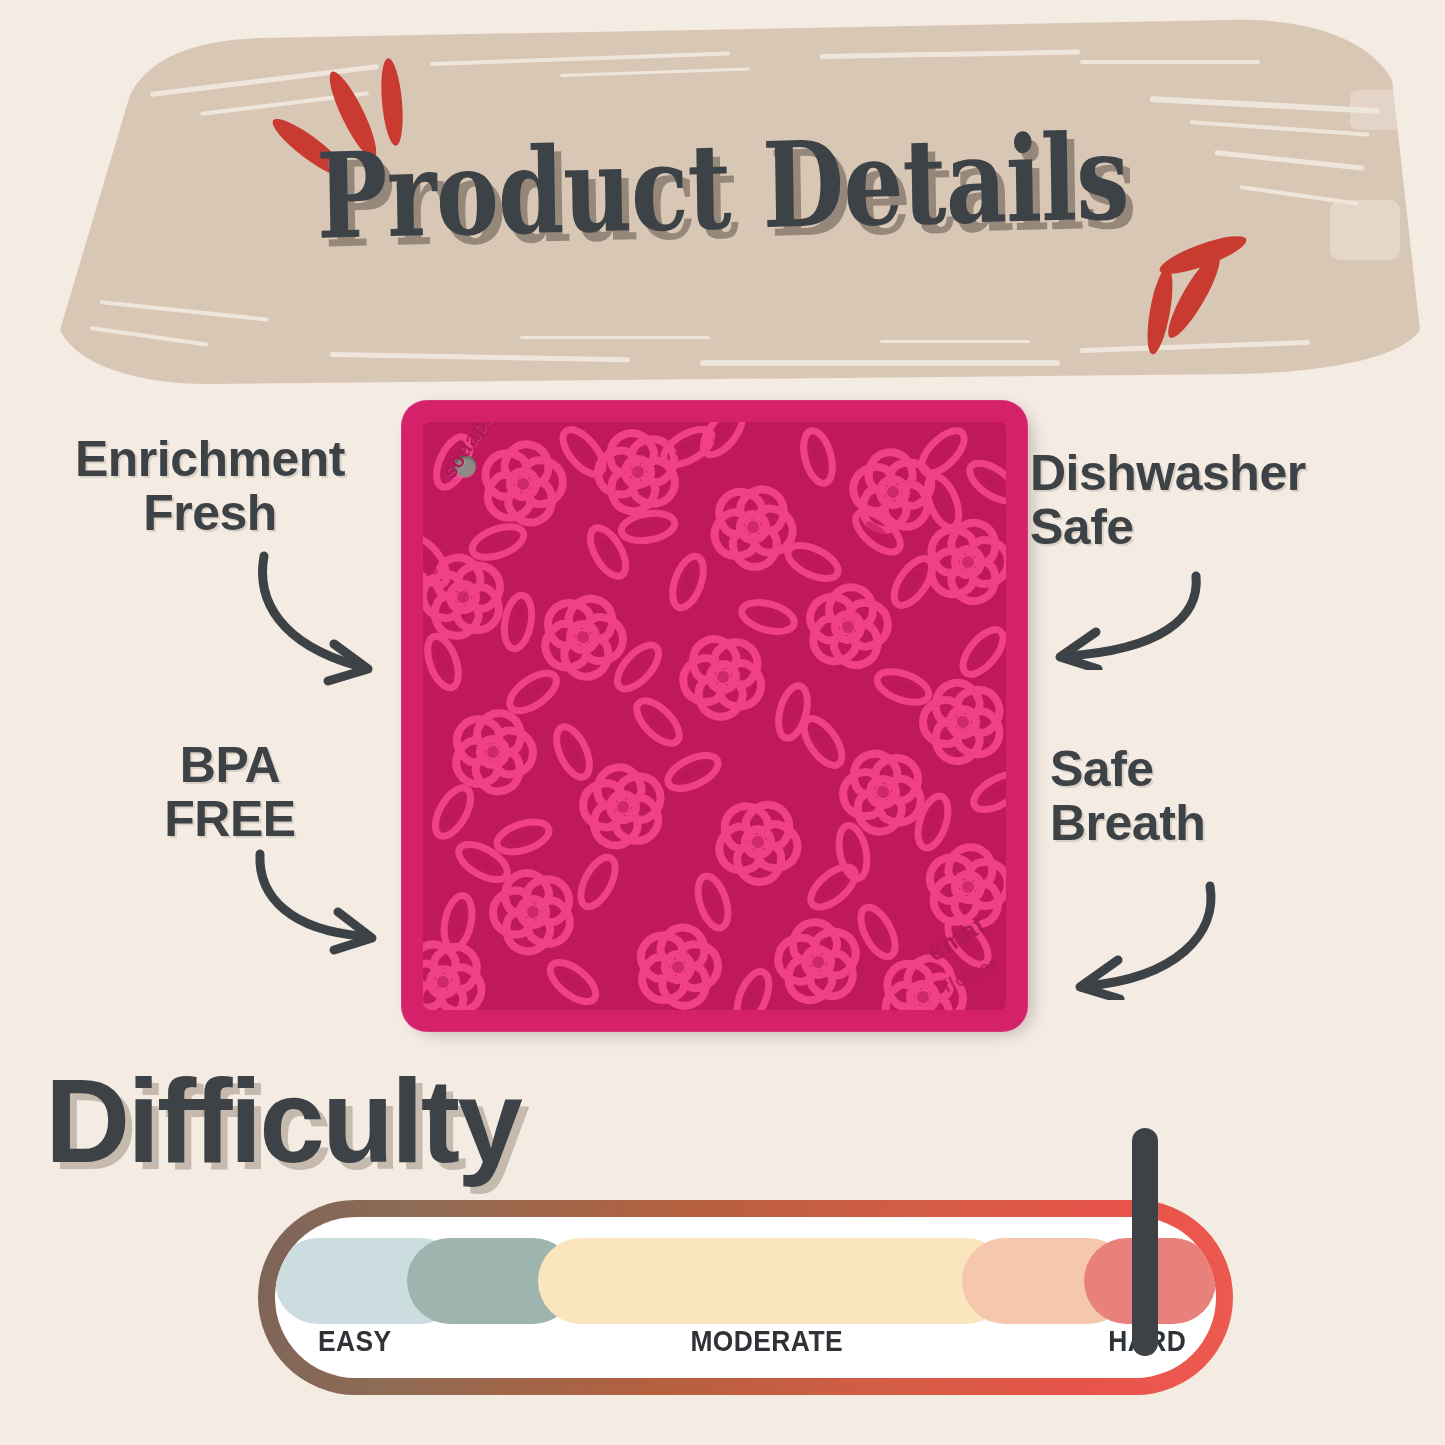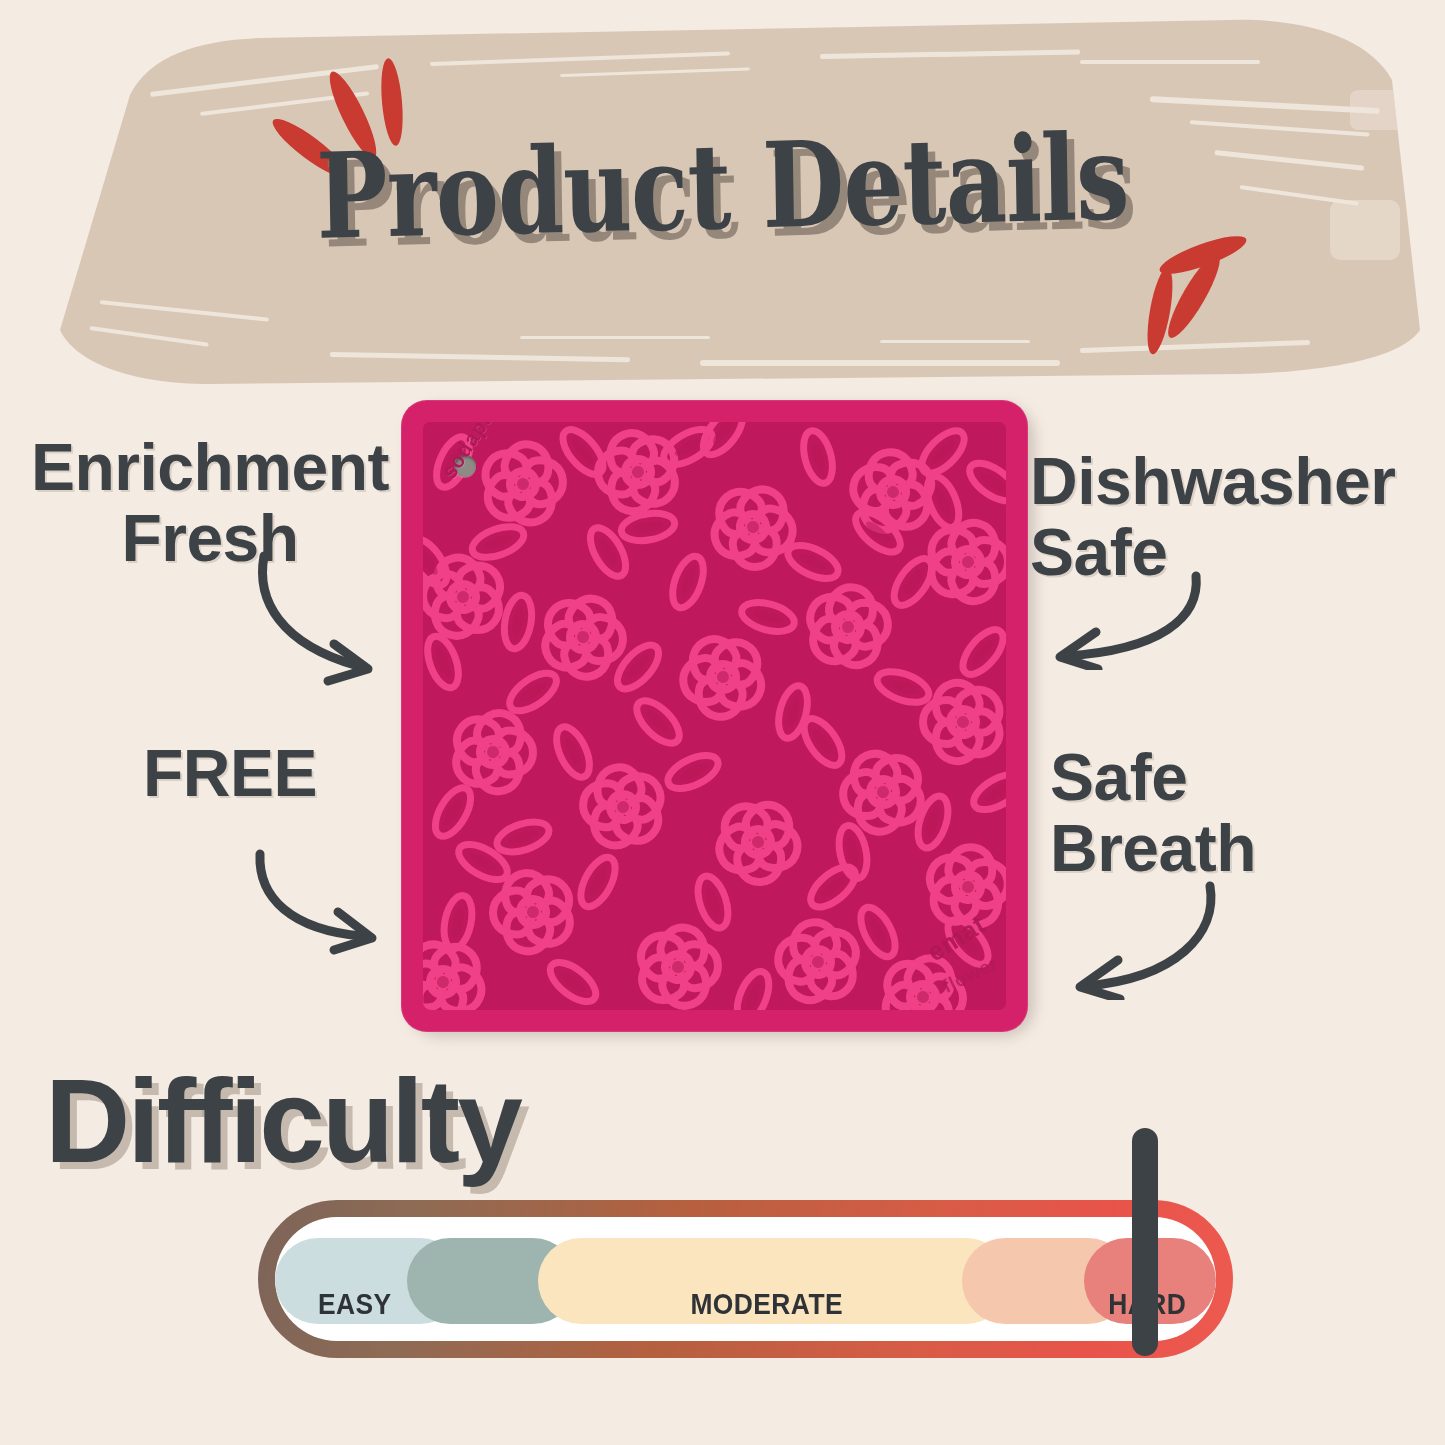--- a/index.html
+++ b/index.html
@@ -110,21 +110,21 @@
     letter-spacing:0.5px;
     opacity:0.75;
   }
 
   
   .feat {
     position:absolute;
     font-family:"Liberation Sans", sans-serif;
     font-weight:700;
     color:#3D4247;
-    font-size:66px;
+    font-size:50px;
     line-height:1.08;
     letter-spacing:-0.5px;
     text-shadow:2px 2px 0 rgba(160,145,132,0.30);
   }
   .feat.left  { text-align:center; }
   .feat.right { text-align:left; }
 
   #feat-enrichment { left:10px;   top:432px; width:400px; }
   #feat-bpa        { left:80px;   top:738px; width:300px; }
   #feat-dishwasher { left:1030px; top:446px; width:400px; }
@@ -147,21 +147,21 @@
     color:#3D4247;
     letter-spacing:-3px;
     text-shadow:7px 7px 0 rgba(160,145,132,0.55);
     line-height:1;
   }
 
   
   .meter {
     position:absolute;
     left:258px; top:1200px;
-    width:975px; height:158px;
+    width:975px; height:195px;
     border-radius:98px;
     padding:17px;
     background:linear-gradient(100deg,#7D6459 0%,#8E6B54 16%,#B4603F 42%,#D75C46 68%,#E8534A 86%,#ED5A50 100%);
   }
   .meter-inner {
     position:relative;
     width:100%; height:100%;
     border-radius:82px;
     background:#FFFFFF;
     overflow:hidden;
@@ -365,20 +365,21 @@
       <div class="mat-flower">flower</div>
     </div>
   </div>
 
   <div class="feat left" id="feat-enrichment">
     <div>Enrichment</div>
     <div>Fresh</div>
   </div>
 
   <div class="feat left" id="feat-bpa">
+    <div>BPA</div>
     <div>FREE</div>
   </div>
 
   <div class="feat right" id="feat-dishwasher">
     <div>Dishwasher</div>
     <div>Safe</div>
   </div>
 
   <div class="feat right" id="feat-breath">
     <div>Safe</div>

